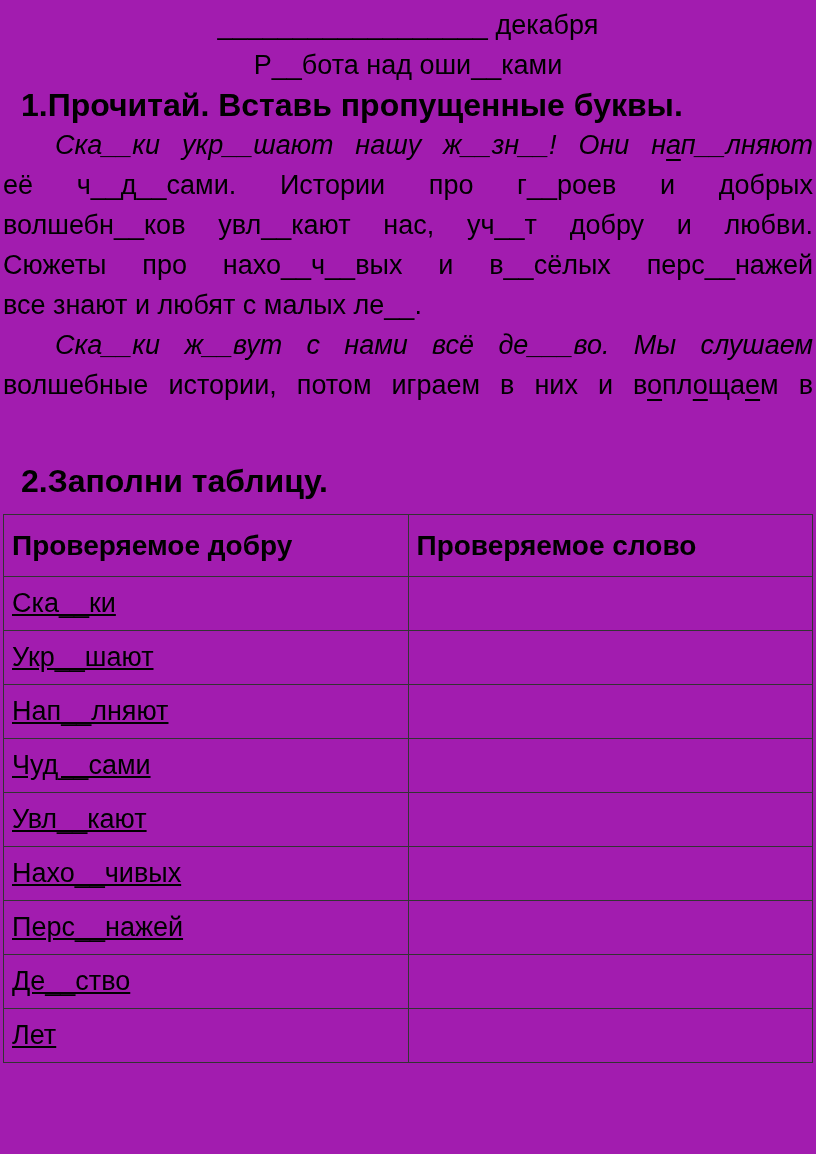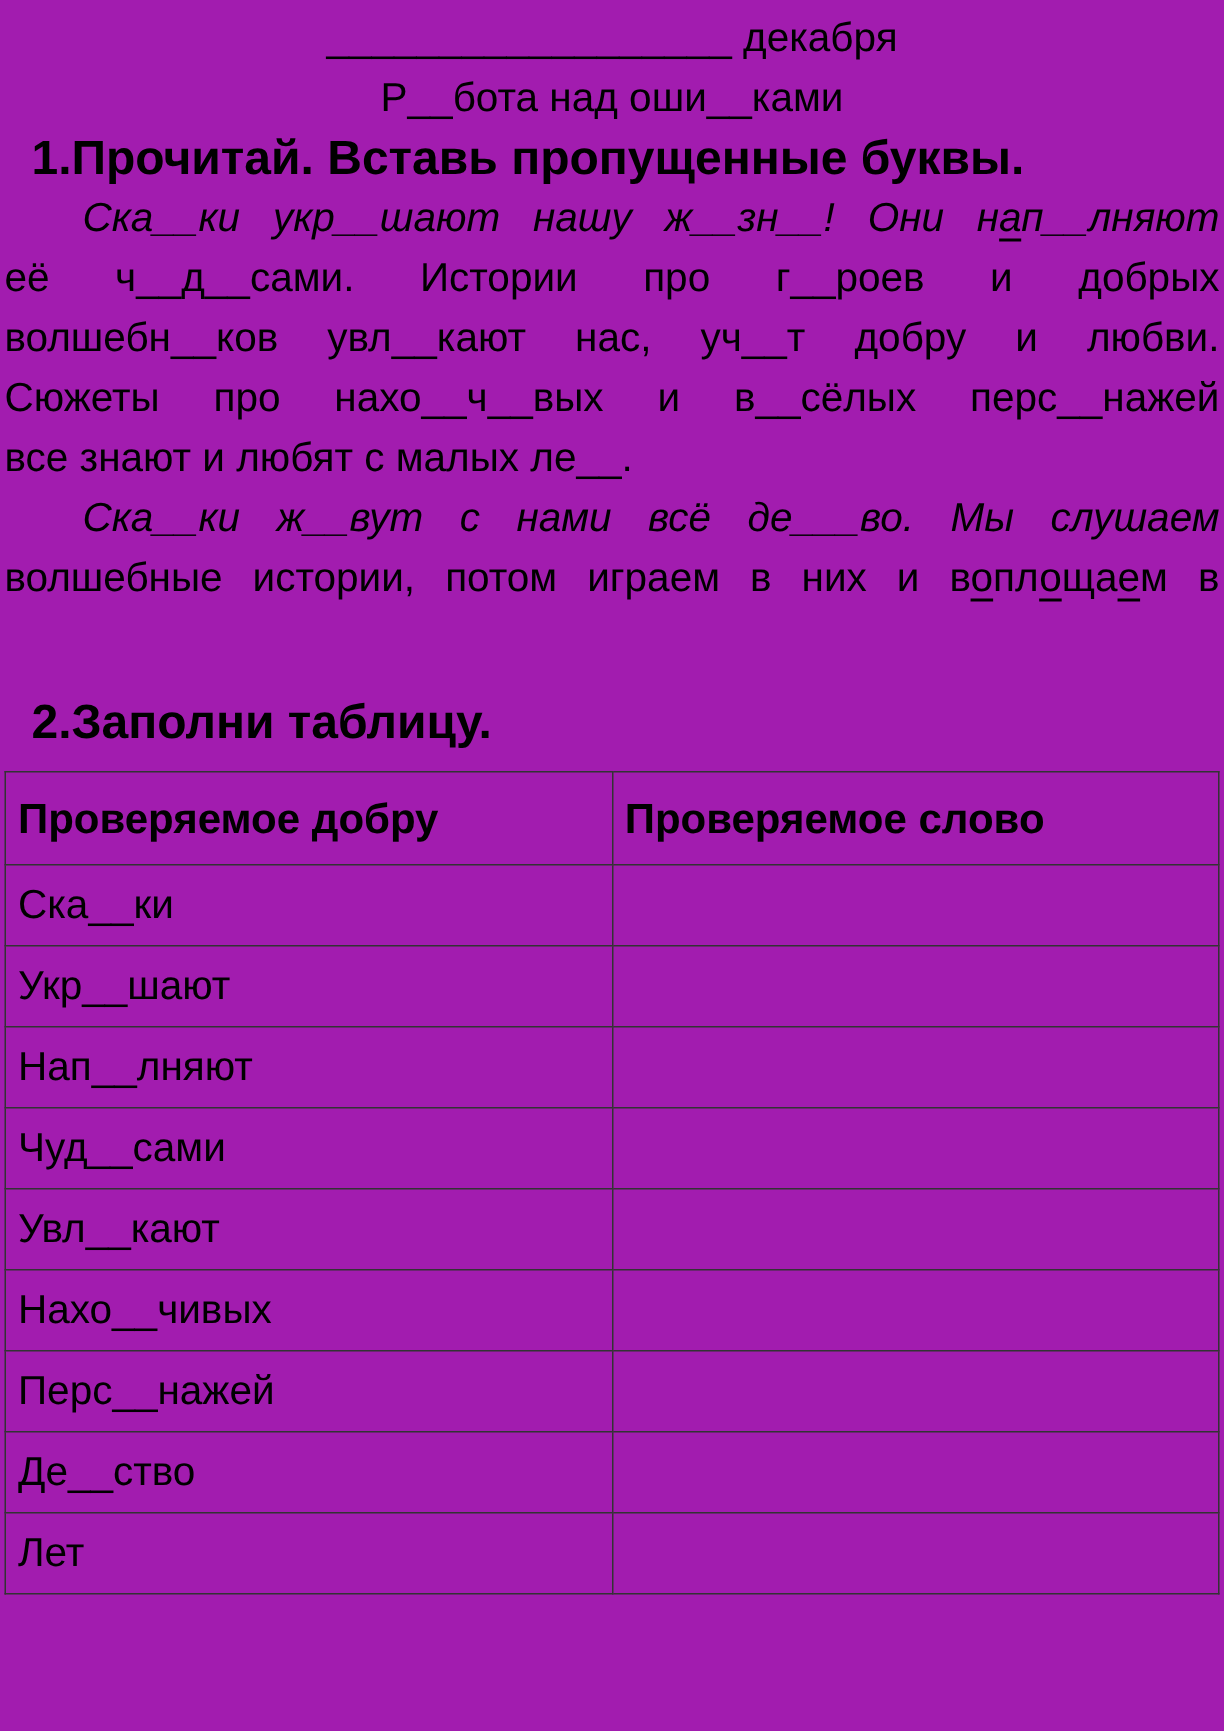--- a/index.html
+++ b/index.html
@@ -61,20 +61,21 @@
     text-align: left;
     vertical-align: middle;
     height: 61px;
     padding: 0 8px;
   }
   table.check-table td {
     font-size: 27px;
     vertical-align: middle;
     height: 53px;
     padding: 0 8px;
+    text-decoration: underline;
   }
 </style>
 </head>
 <body>
 
 <div class="page">
 
   <div class="center-line">__________________ декабря</div>
 
   <div class="center-line">Р__бота над оши__ками</div>

